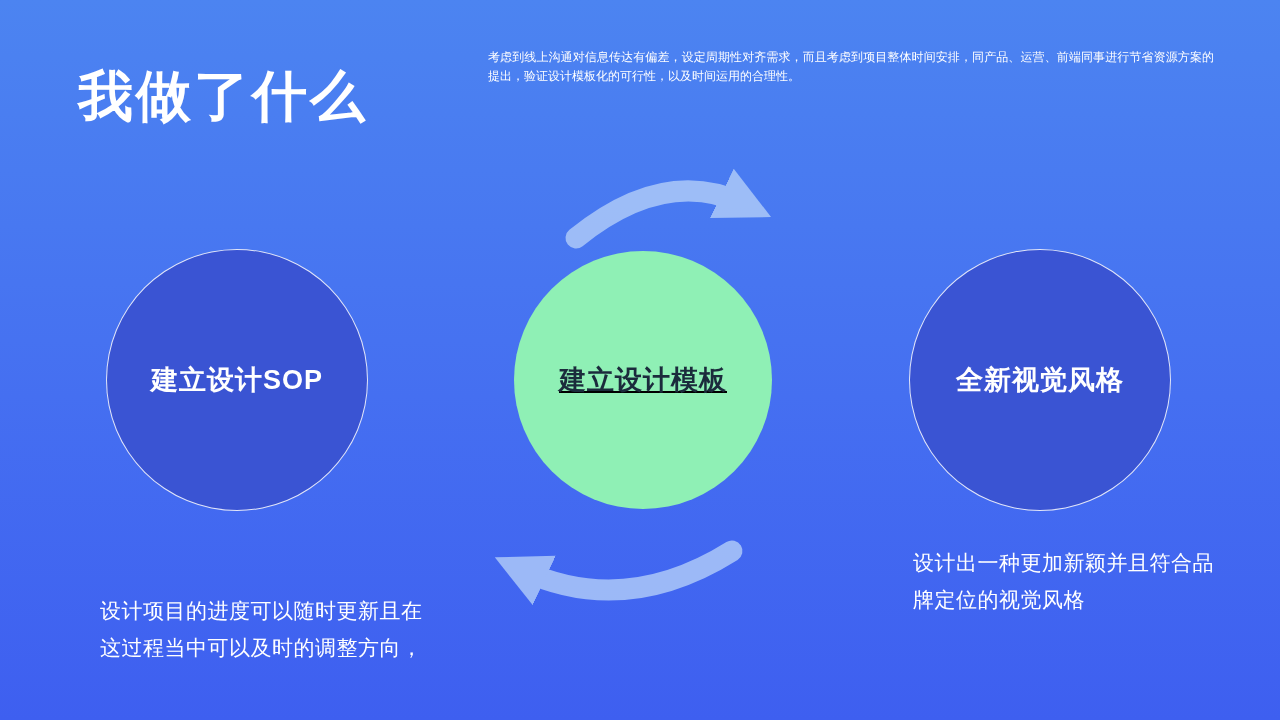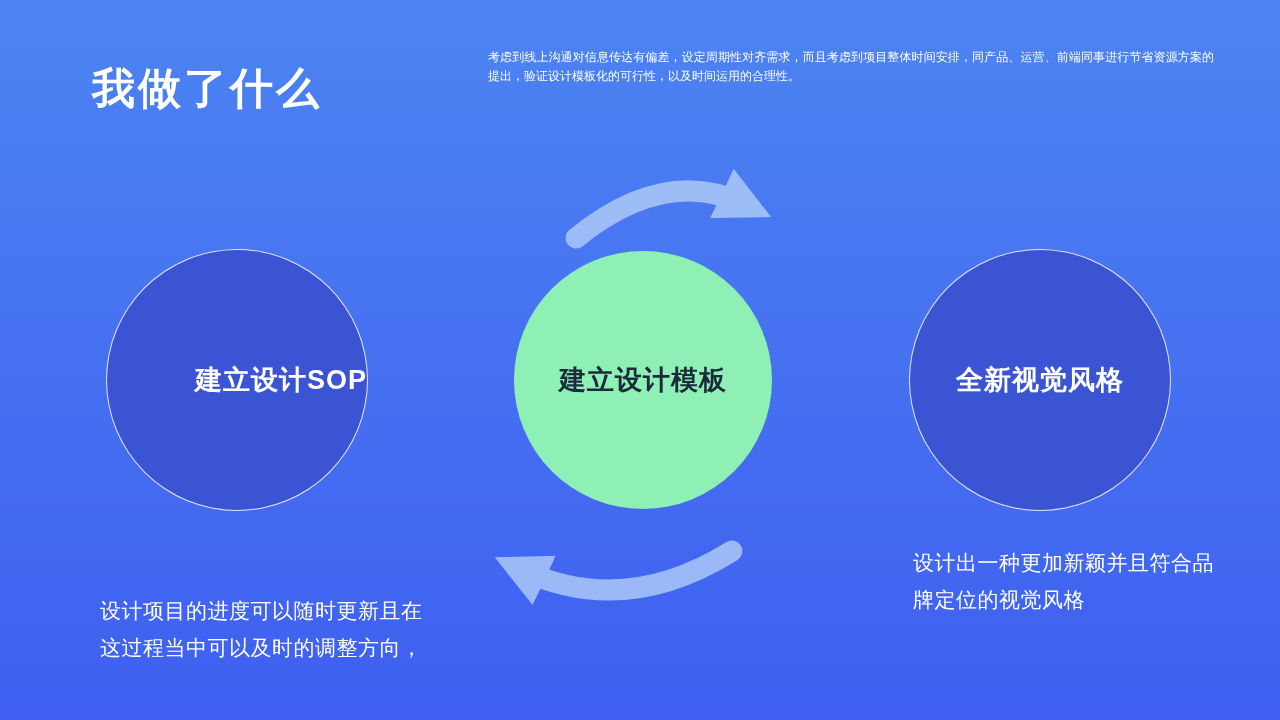--- a/index.html
+++ b/index.html
@@ -13,23 +13,23 @@
     font-family: "Liberation Sans", "DejaVu Sans", sans-serif;
   }
   .slide {
     position: relative;
     width: 1280px;
     height: 720px;
     background: linear-gradient(180deg, #4c84f1 0%, #456ff1 55%, #3e5ff0 100%);
   }
   .slide-title {
     position: absolute;
-    left: 92px;
+    left: 78px;
     top: 60px;
-    font-size: 43px;
+    font-size: 55px;
     font-weight: 800;
     color: #ffffff;
     letter-spacing: 3px;
   }
   .intro {
     position: absolute;
     left: 488px;
     top: 48px;
     width: 726px;
     font-size: 12px;
@@ -57,29 +57,30 @@
     width: 262px;
     height: 262px;
     background: #3a54d3;
     border: 1.5px solid rgba(255, 255, 255, 0.85);
     box-sizing: border-box;
   }
   .circle-green {
     width: 258px;
     height: 258px;
     background: #8ff0b5;
+    text-decoration: underline;
   }
   .circle-label {
     font-size: 27px;
     font-weight: 800;
     letter-spacing: 1px;
   }
   .circle-label.light { color: #ffffff; }
   .circle-label.dark  { color: #1b2b3c; }
-  .pos-left   { left: 106px; top: 249px; justify-content: flex-end; }
+  .pos-left   { left: 106px; top: 249px; }
   .pos-center { left: 514px; top: 251px; }
   .pos-right  { left: 909px; top: 249px; text-align: center; }
   .caption {
     position: absolute;
     color: #ffffff;
     font-size: 21px;
     line-height: 1.75;
     letter-spacing: 0.5px;
   }
   .caption-left {

